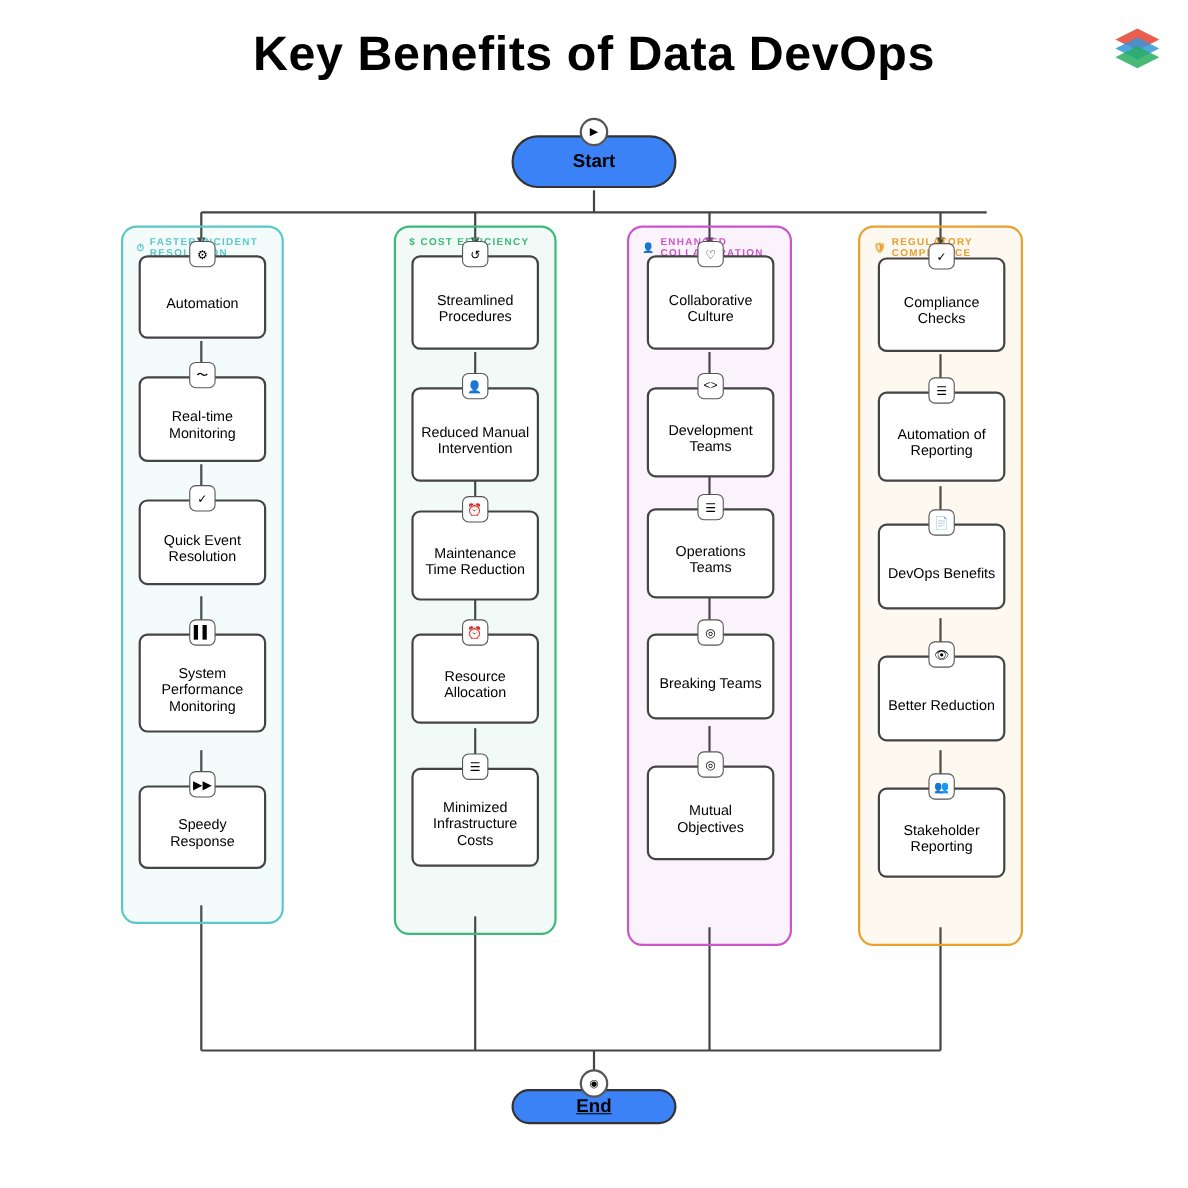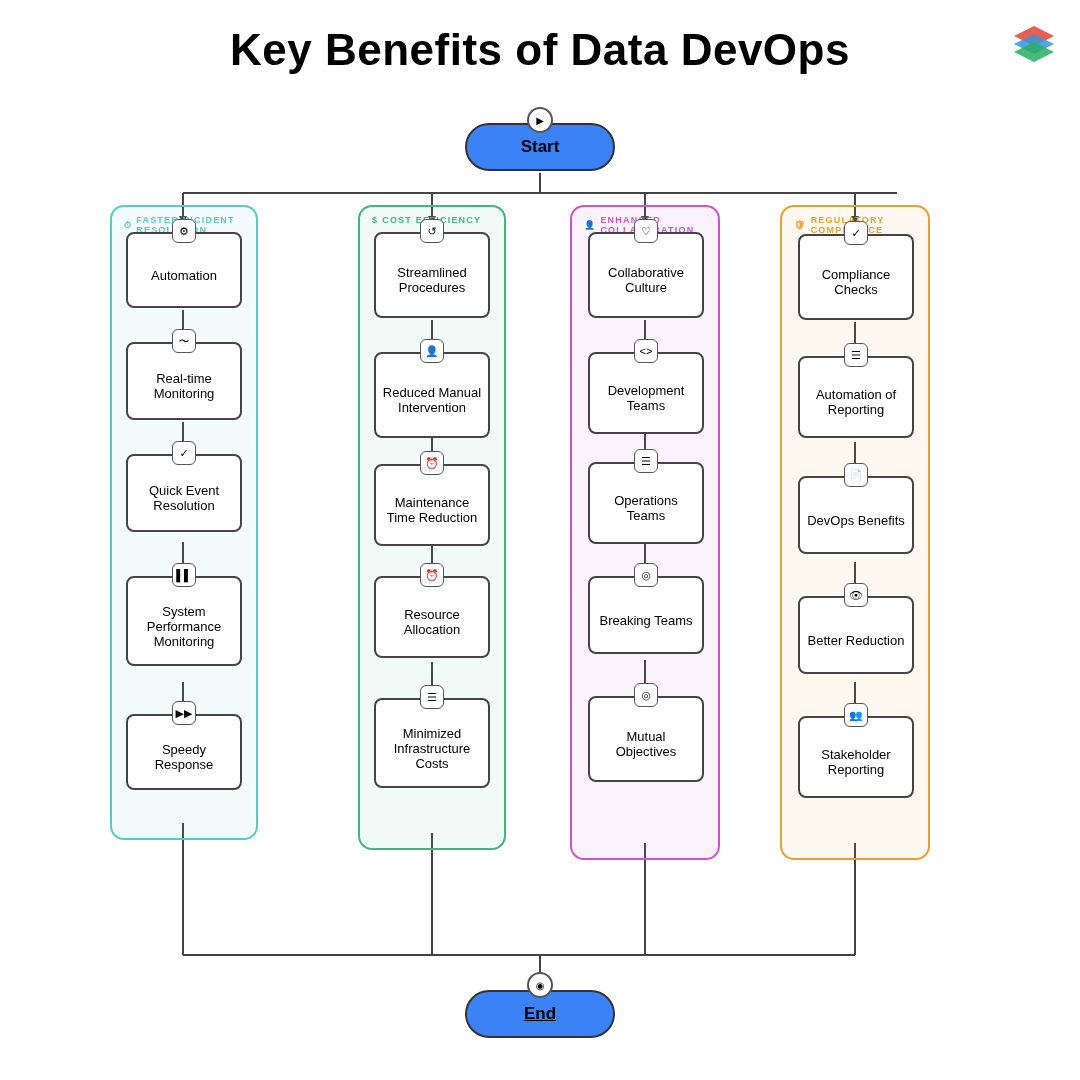--- a/index.html
+++ b/index.html
@@ -316,16 +316,16 @@
   <div class="flow-node" style="left:798px;top:511px;width:116px;height:78px;padding-top:14px;">
     <div class="node-icon">👁</div>
     <span>Better Reduction</span>
   </div>
   <div class="flow-node" style="left:798px;top:631px;width:116px;height:82px;padding-top:14px;">
     <div class="node-icon">👥</div>
     <span>Stakeholder<br>Reporting</span>
   </div>
 
   <div class="play-icon-circle" style="left:527px;top:887px;">◉</div>
-  <div class="start-end" style="left:465px;top:905px;width:150px;height:48px;text-decoration:underline;">
+  <div class="start-end" style="left:465px;top:905px;width:150px;height:32px;text-decoration:underline;">
     <span>End</span>
   </div>
 </div>
 
 </body></html>

